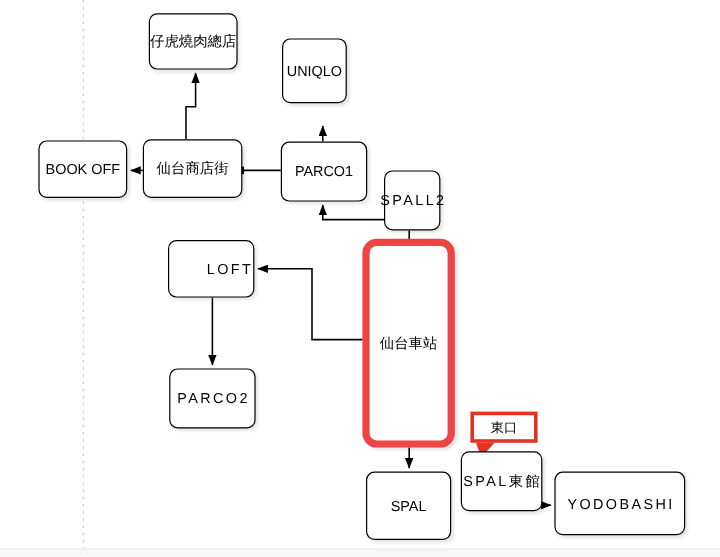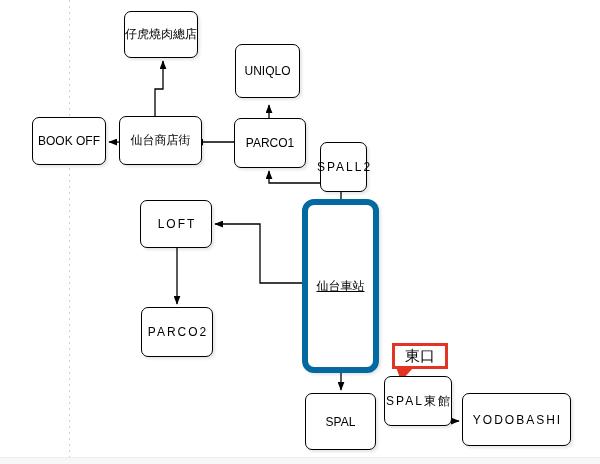--- a/index.html
+++ b/index.html
@@ -17,31 +17,30 @@
     background:#ffffff;
     border:1px solid #000000;
     border-radius:7px;
     display:flex;align-items:center;justify-content:center;
     font-size:12px;color:#000000;
     white-space:nowrap;
     box-shadow:2px 2px 3px rgba(0,0,0,0.10);
   }
   .node.spaced{letter-spacing:2px;text-indent:2px;}
   .node.highlight{
-    border:6px solid #0369a1;
+    border:6px solid #ef4444;
     border-radius:12px;
-    text-decoration:underline;
   }
   .callout{
     position:absolute;
     box-sizing:border-box;
     background:#ffffff;
     border:3px solid #e53323;
     display:flex;align-items:center;justify-content:center;
-    font-size:15px;color:#000000;
+    font-size:11px;color:#000000;
     white-space:nowrap;
   }
   .bottom-strip{
     position:absolute;left:0;bottom:0;width:600px;height:6px;
     background:#f7f7f7;border-top:1px solid #ededed;
   }
 </style>
 </head>
 <body>
 
@@ -67,41 +66,41 @@
     <path d="M341,373 L341,390" fill="none" stroke="#000000" stroke-width="1.3" marker-end="url(#arrow)"></path>
     <path d="M441,421 L459,421" fill="none" stroke="#000000" stroke-width="1.3" marker-end="url(#arrow)"></path>
 
     <polygon points="396,367 414,367 401,381" fill="#e53323"></polygon>
   </svg>
 
   <div class="node" style="left:124px;top:11px;width:74px;height:47px;">
     <span>仔虎燒肉總店</span>
   </div>
 
-  <div class="node" style="left:235px;top:44px;width:65px;height:54px;">
+  <div class="node" style="left:235px;top:32px;width:54px;height:54px;">
     <span>UNIQLO</span>
   </div>
 
   <div class="node" style="left:32px;top:117px;width:74px;height:48px;">
     <span>BOOK OFF</span>
   </div>
 
   <div class="node" style="left:119px;top:116px;width:83px;height:49px;">
     <span>仙台商店街</span>
   </div>
 
   <div class="node" style="left:234px;top:118px;width:72px;height:50px;">
     <span>PARCO1</span>
   </div>
 
   <div class="node spaced" style="left:320px;top:142px;width:47px;height:50px;">
     <span>SPALL2</span>
   </div>
 
-  <div class="node spaced" style="left:140px;top:200px;width:72px;height:48px;">
+  <div class="node spaced" style="left:140px;top:200px;width:72px;height:48px;justify-content:flex-end;">
     <span>LOFT</span>
   </div>
 
   <div class="node highlight" style="left:302px;top:199px;width:77px;height:174px;">
     <span>仙台車站</span>
   </div>
 
   <div class="node spaced" style="left:141px;top:307px;width:72px;height:50px;">
     <span>PARCO2</span>
   </div>

